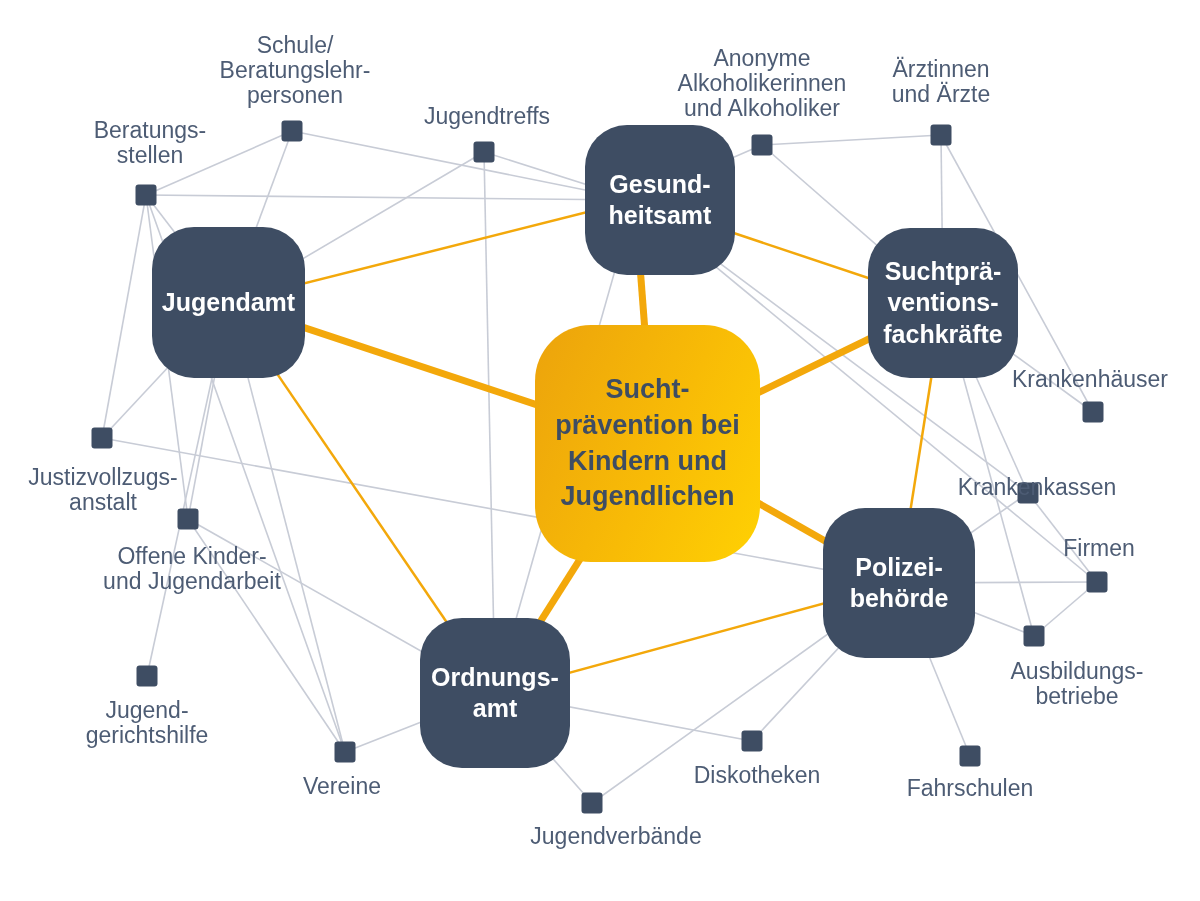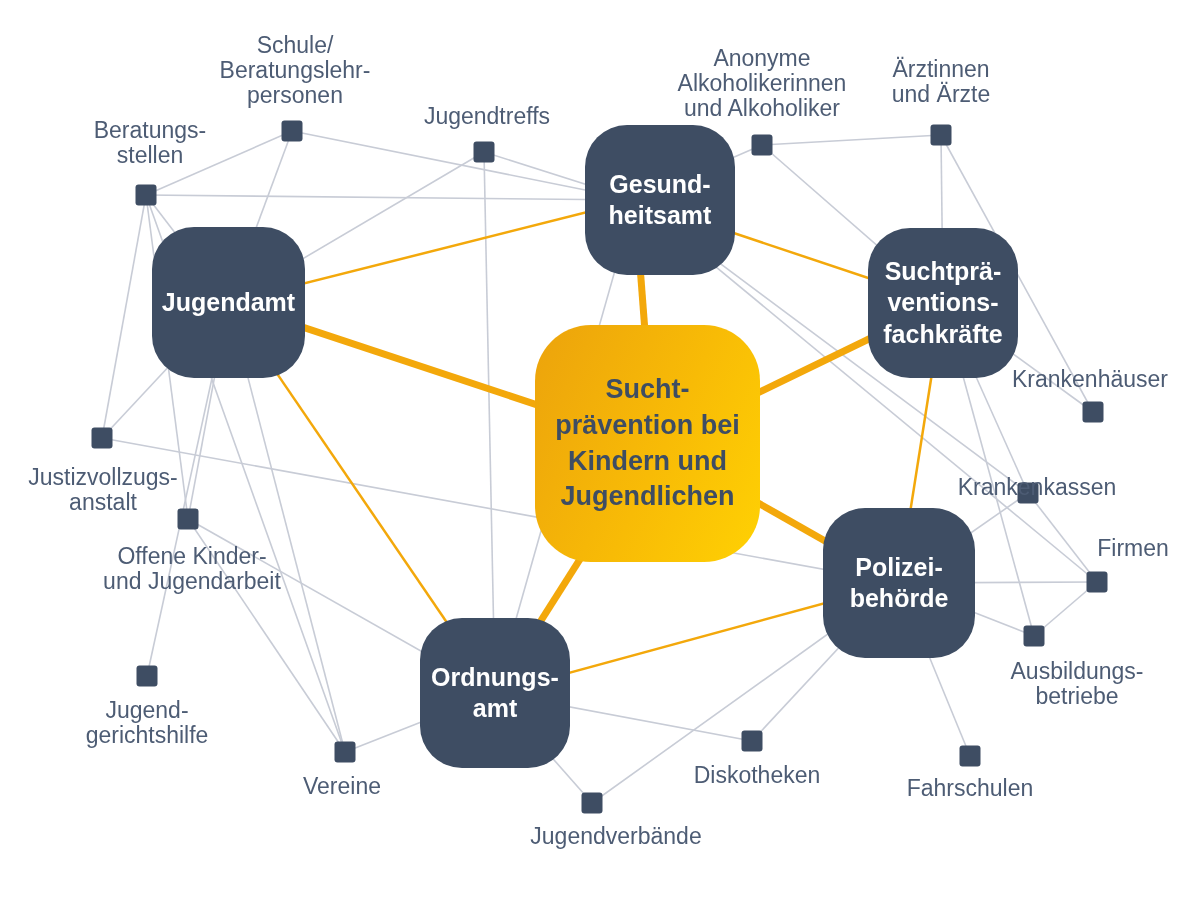--- a/index.html
+++ b/index.html
@@ -116,21 +116,21 @@
 Alkoholikerinnen
 und Alkoholiker</div>
     <div class="sat-square" style="left: 941px; top: 135px;"></div>
     <div class="sat-label" style="left: 941px; top: 57px;">Ärztinnen
 und Ärzte</div>
     <div class="sat-square" style="left: 1093px; top: 412px;"></div>
     <div class="sat-label" style="left: 1090px; top: 367px;">Krankenhäuser</div>
     <div class="sat-square" style="left: 1028px; top: 493px;"></div>
     <div class="sat-label" style="left: 1037px; top: 447px; margin-top: 28px;">Krankenkassen</div>
     <div class="sat-square" style="left: 1097px; top: 582px;"></div>
-    <div class="sat-label" style="left: 1099px; top: 536px; margin-left: 34px;">Firmen</div>
+    <div class="sat-label" style="left: 1099px; top: 536px;">Firmen</div>
     <div class="sat-square" style="left: 1034px; top: 636px;"></div>
     <div class="sat-label" style="left: 1037px; top: 659px; margin-left: 40px;">Ausbildungs-
 betriebe</div>
     <div class="sat-square" style="left: 970px; top: 756px;"></div>
     <div class="sat-label" style="left: 970px; top: 776px;">Fahrschulen</div>
     <div class="sat-square" style="left: 752px; top: 741px;"></div>
     <div class="sat-label" style="left: 757px; top: 763px;">Diskotheken</div>
     <div class="sat-square" style="left: 592px; top: 803px;"></div>
     <div class="sat-label" style="left: 616px; top: 824px;">Jugendverbände</div>
     <div class="sat-square" style="left: 345px; top: 752px;"></div>

